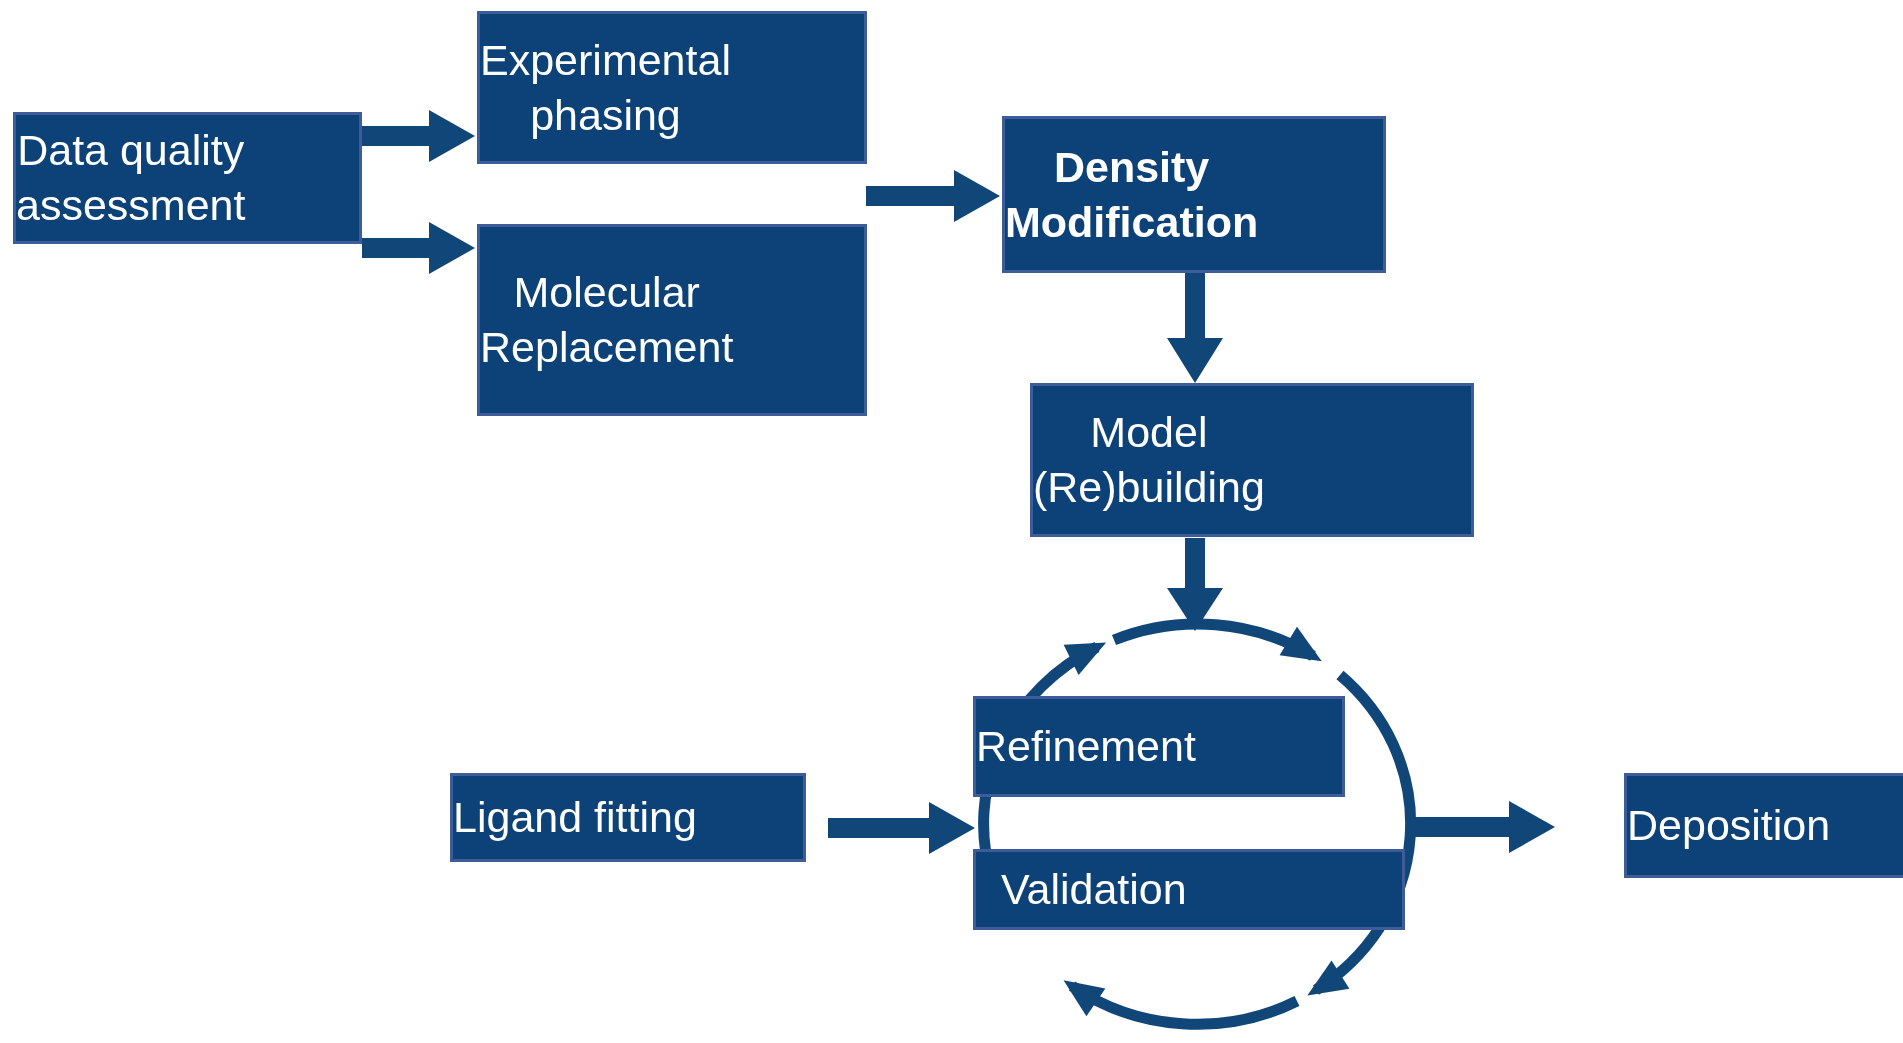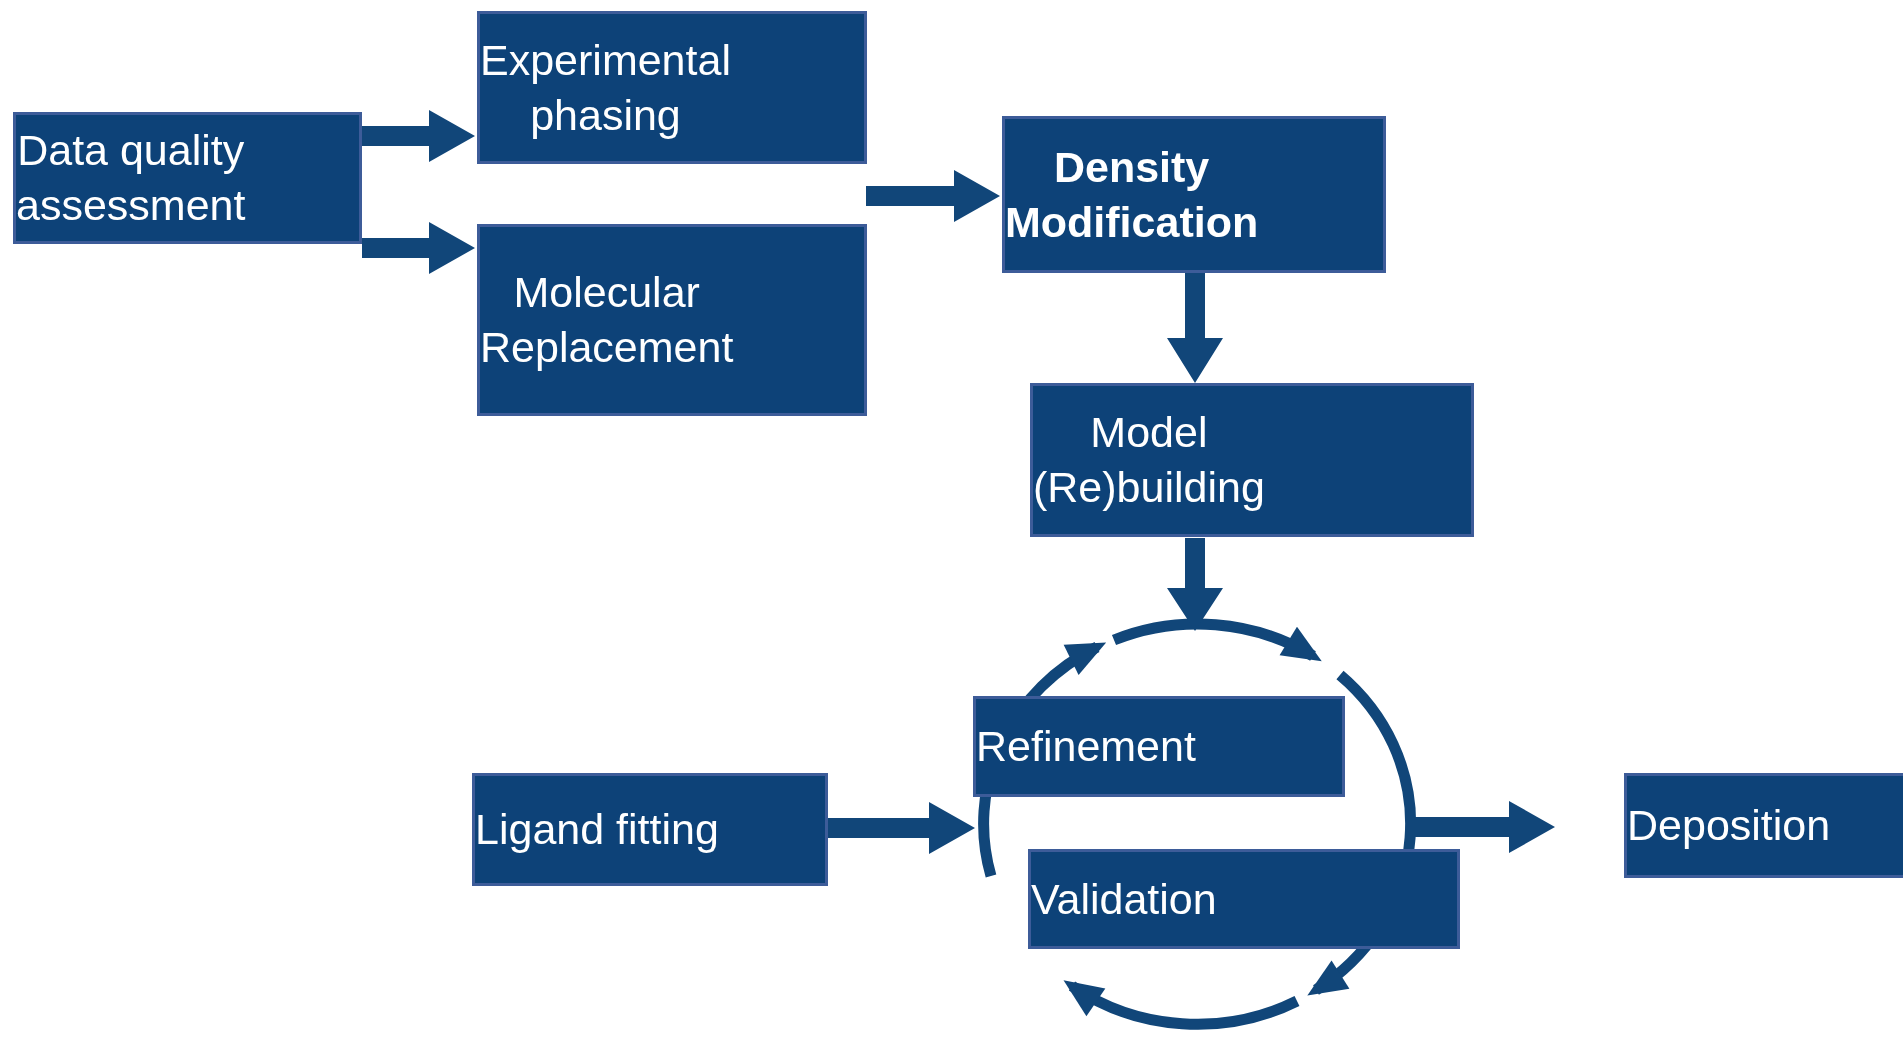--- a/index.html
+++ b/index.html
@@ -25,22 +25,22 @@
     display:flex;align-items:center;justify-content:flex-start;text-align:center;
     font-size:43px;line-height:1.27;white-space:pre-line;
   }
   
   .n-dqa{left:13px;  top:112px; width:349px; height:132px;}
   .n-exp{left:477px; top:11px;  width:390px; height:153px;}
   .n-mol{left:477px; top:224px; width:390px; height:192px;}
   .n-den{left:1002px;top:116px; width:384px; height:157px;font-weight:bold;}
   .n-mod{left:1030px;top:383px; width:444px; height:154px;}
   .n-ref{left:973px; top:696px; width:372px; height:101px;}
-  .n-val{left:1028px; top:849px; width:432px; height:100px;}
-  .n-lig{left:472px; top:773px; width:356px; height:113px;}
+  .n-val{left:973px; top:849px; width:432px; height:81px;padding-left:25px;}
+  .n-lig{left:450px; top:773px; width:356px; height:89px;}
   .n-dep{left:1624px;top:773px; width:334px; height:105px;}
   .arrow-shape{fill:var(--arrow);}
   .cycle-arc{stroke:var(--arrow);stroke-width:11;fill:none;}
 </style>
 </head>
 <body>
 
 <div id="canvas">
 
   <svg id="arrow-layer" width="1903" height="1043" viewBox="0 0 1903 1043">

